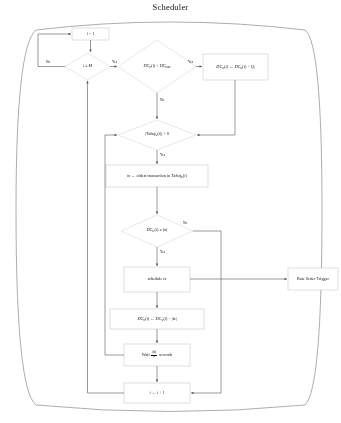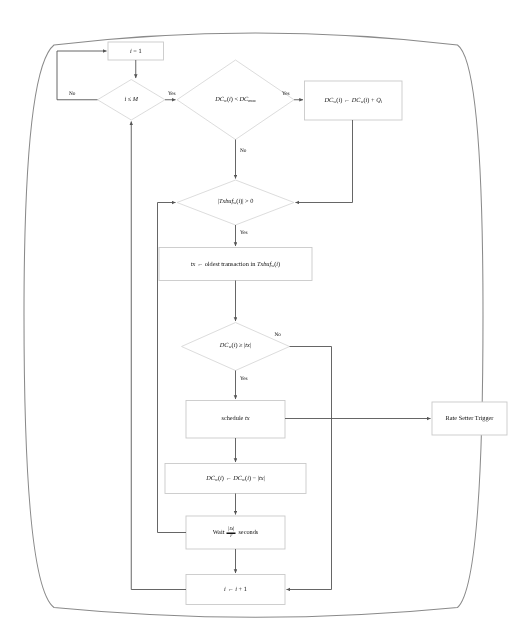--- a/index.html
+++ b/index.html
@@ -30,20 +30,21 @@
         vertical-align:middle;line-height:1;margin:0 .6px;}
   .frac .num{font-size:.86em;padding:0 1px;}
   .frac .bar{width:100%;height:.35px;background:#111;margin:.35px 0;}
   .frac .den{font-size:.86em;font-style:italic;}
 </style>
 </head>
 <body>
 
 <div id="stage">
 
+  <div id="title">Scheduler</div>
 
   <svg id="canvas" viewBox="0 0 341 423">
     <defs>
       <marker id="ah" markerWidth="5" markerHeight="5" refX="4.2" refY="2" orient="auto">
         <path d="M0,0 L4.4,2 L0,4 z" fill="#555555"></path>
       </marker>
     </defs>
 
     <path d="M 36,30 Q 170,14 305,30 Q 322,42 322,210 Q 322,390 305,405 Q 170,418 36,405 Q 16,390 16,210 Q 16,46 36,30 Z" fill="none" stroke="#8a8a8a" stroke-width="0.7"></path>
 

